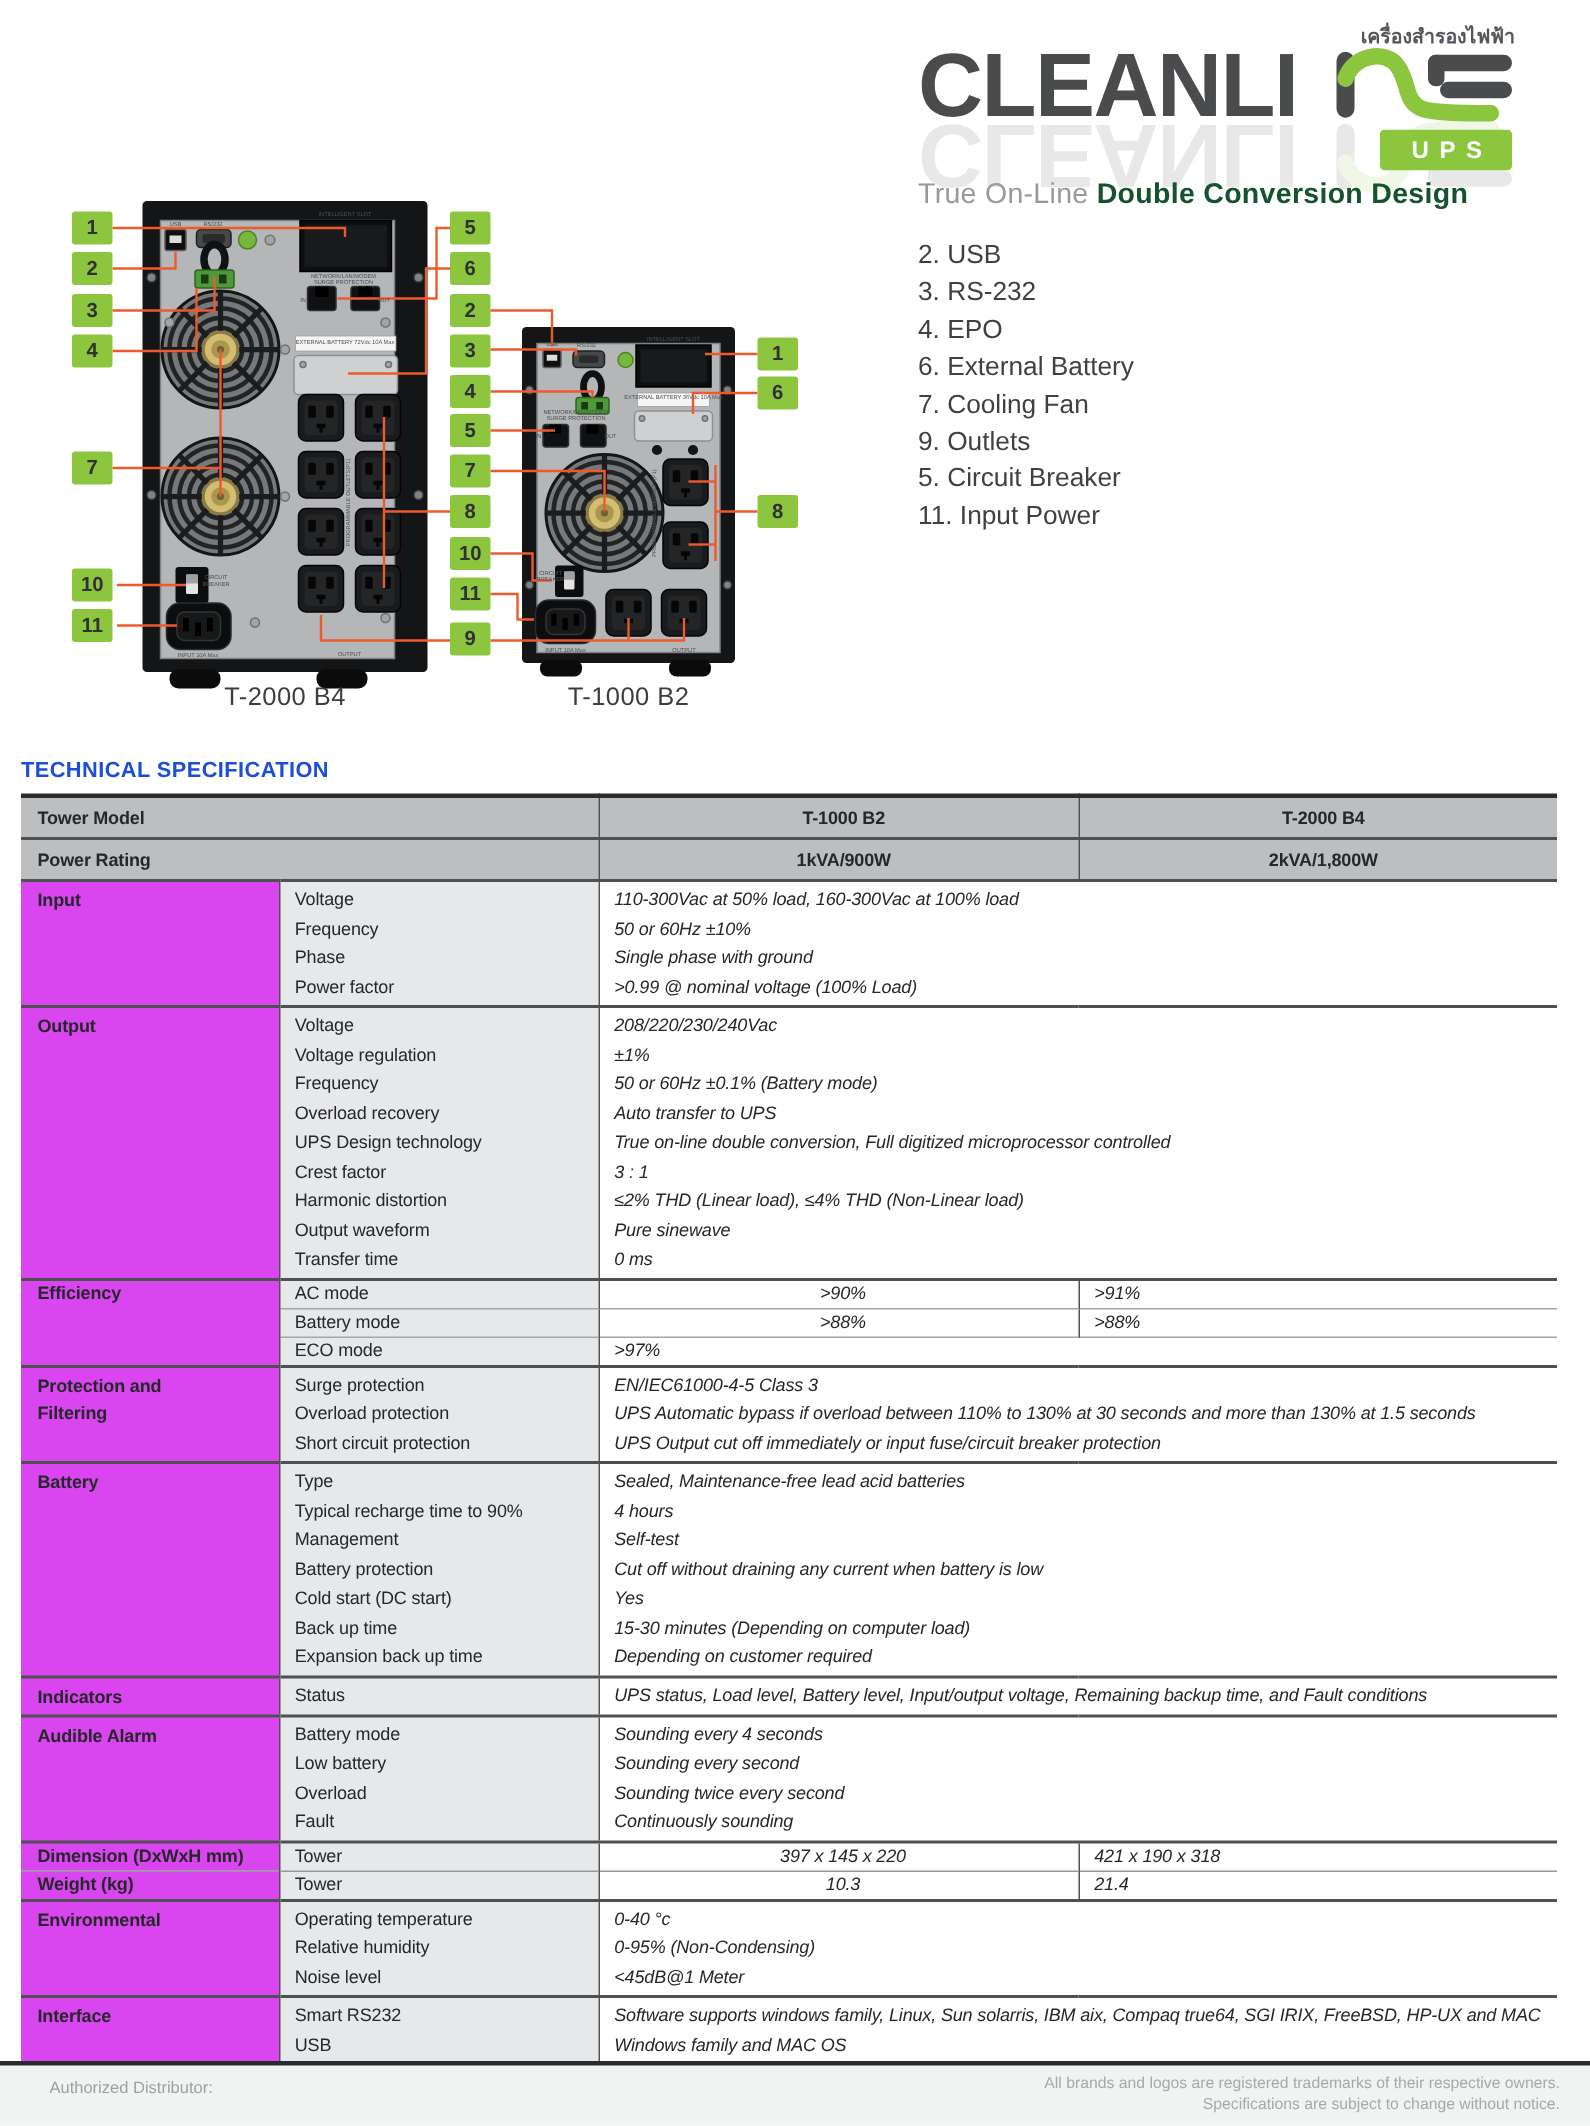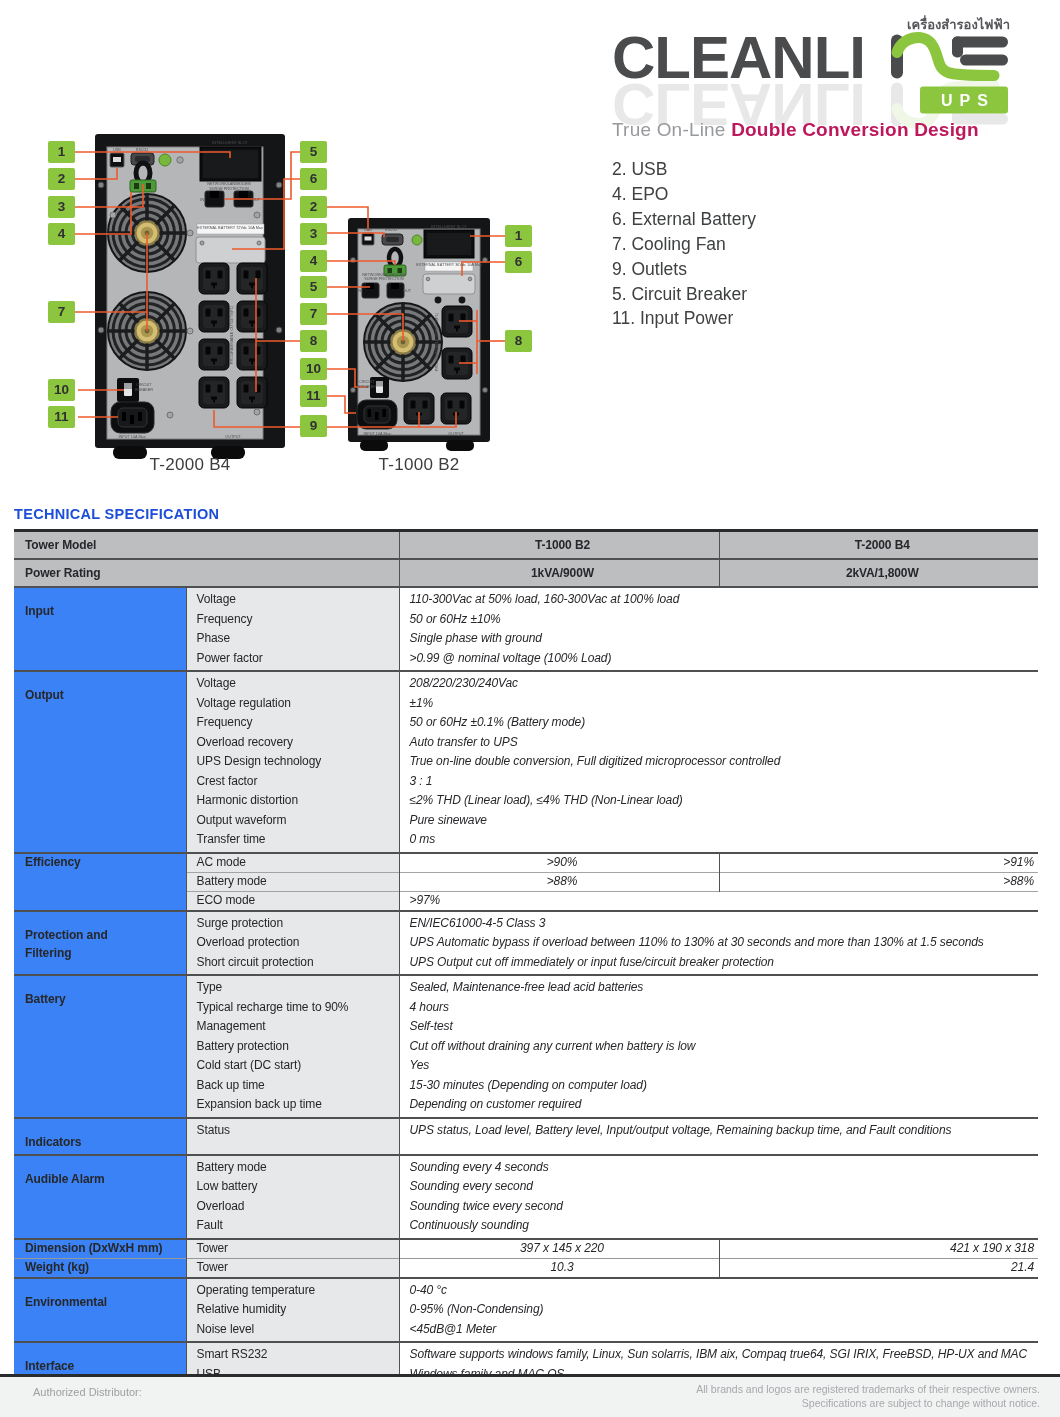--- a/index.html
+++ b/index.html
@@ -4,45 +4,45 @@
 <style>
   html,body{margin:0;padding:0;}
   body{width:1060px;height:1417px;position:relative;background:#fff;overflow:hidden;
        font-family:"Liberation Sans",sans-serif;color:#26272a;}
   
   #logo-svg{position:absolute;left:610px;top:8px;width:440px;height:140px;}
   .thai{font-size:13px;font-weight:bold;fill:#55565a;}
   .brand{font-size:60px;font-weight:bold;fill:#4a4b4d;letter-spacing:-1px;}
   .ups-txt{font-size:16px;font-weight:bold;fill:#fff;letter-spacing:7px;}
   #tagline{position:absolute;left:612px;top:119px;width:440px;font-size:19px;letter-spacing:.2px;color:#97999c;}
-  #tagline b{color:#be185d;}
+  #tagline b{color:#14532d;}
   
   #feature-list{position:absolute;left:612px;top:157px;width:440px;}
   .feat{font-size:17.5px;line-height:24.9px;color:#3f4042;}
   
   #diagram{position:absolute;left:0;top:0;width:600px;height:500px;}
   #diagram-svg{position:absolute;left:0;top:0;width:600px;height:500px;}
   .callout{position:absolute;width:27px;height:22px;background:#8cc63f;border-radius:2px;
            text-align:center;line-height:22px;font-size:13.5px;font-weight:bold;color:#303132;}
   .plabel{font-size:3.8px;fill:#4e4f51;text-anchor:middle;font-family:"Liberation Sans",sans-serif;}
   .screw{fill:#a3a4a6;stroke:#6f7072;stroke-width:1;}
   .fscrew{fill:#818284;stroke:#3c3d3f;stroke-width:1;}
   .cline{fill:none;stroke:#ee5a2d;stroke-width:1.6;}
   .caption{position:absolute;font-size:17px;color:#3c3d3f;text-align:center;letter-spacing:.3px;}
   
   #spec-heading{position:absolute;left:14px;top:506px;font-size:14.5px;font-weight:bold;color:#1d4ed8;letter-spacing:.3px;}
   #spec-table{position:absolute;left:14px;top:529px;width:1024px;border-collapse:collapse;
               border-top:3px solid #2a2b2d;border-bottom:3px solid #2a2b2d;}
   #spec-table td{vertical-align:top;font-size:12px;letter-spacing:-.1px;}
-  td.cat{background:#3b82f6;font-weight:bold;font-size:13px;padding:14px 4px 3px 11px;
+  td.cat{background:#d946ef;font-weight:bold;font-size:13px;padding:3px 4px 3px 11px;
          border-right:1px solid #505153;line-height:18px;}
   td.sub{background:#e7e8e9;padding:2px 4px 2px 10px;border-right:1px solid #505153;}
   td.val{background:#fff;padding:2px 4px 2px 10px;font-style:italic;}
   td.c{text-align:center;border-right:1px solid #505153;}
-  td.c2{text-align:right;}
+  td.c2{text-align:left;}
   .g-line{line-height:19.5px;white-space:nowrap;}
   tr.sec > td{border-top:2px solid #4f5052;}
   tr.cont > td{border-top:1px solid #97989a;}
   tr.mid > td{border-top:1px solid #a2a4a6;}
   tr.hd > td{background:#bcbec0;font-weight:bold;font-size:13px;padding:5px 4px 5px 11px;
              border-top:2px solid #4f5052;line-height:16px;}
   td.hval{text-align:center;}
   td.b1{border-right:1px solid #505153;}
   tr.split td{line-height:15px;padding-top:1.5px;padding-bottom:1.5px;}
   
@@ -68,20 +68,21 @@
     <rect x="350" y="44" width="48" height="11" rx="5.5" fill="#4a4b4d"></rect>
   </g>
   <use href="#wordmark" transform="translate(0,140) scale(1,-1)" opacity="0.12"></use>
   <rect x="310" y="76" width="88" height="27" rx="3" fill="#8cc63f"></rect>
   <text class="ups-txt" x="358" y="95" text-anchor="middle">UPS</text>
 </svg>
 <div id="tagline"><span>True On-Line </span><b>Double Conversion Design</b></div>
 
 <div id="feature-list">
     <div class="feat">2. USB</div>
+    <div class="feat">3. RS-232</div>
     <div class="feat">4. EPO</div>
     <div class="feat">6. External Battery</div>
     <div class="feat">7. Cooling Fan</div>
     <div class="feat">9. Outlets</div>
     <div class="feat">5. Circuit Breaker</div>
     <div class="feat">11. Input Power</div>
   </div>
 
 <div id="diagram">
 <svg id="diagram-svg" viewBox="0 0 600 500">

